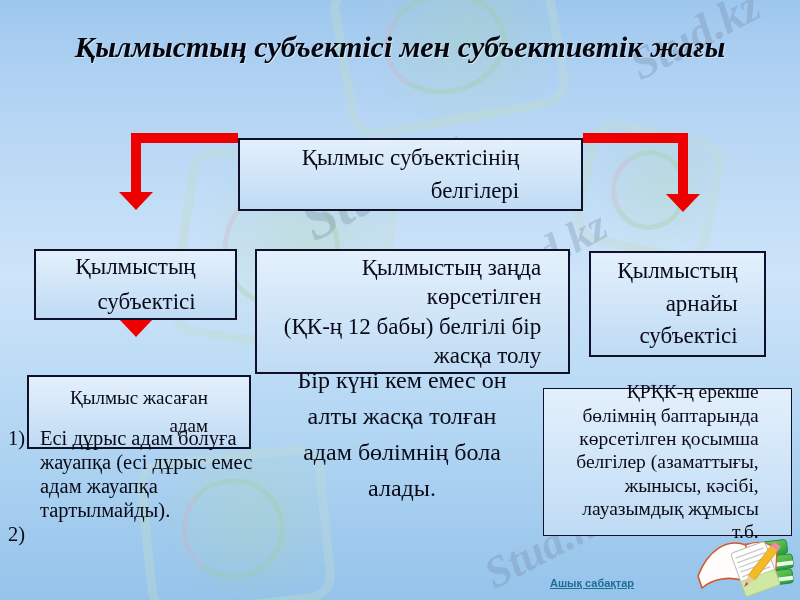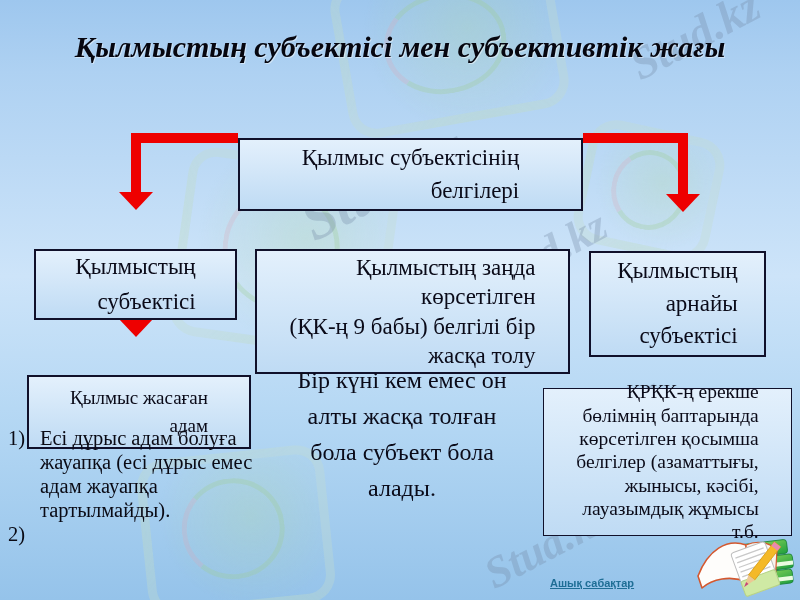--- a/index.html
+++ b/index.html
@@ -129,38 +129,38 @@
   <div class="head a5a"></div>
   <div class="bar a6v"></div>
   <div class="head a6a"></div>
 
   <div class="box box-top">Қылмыс субъектісінің
 белгілері</div>
   <div class="box box-left">Қылмыстың
 субъектісі</div>
   <div class="box box-mid">Қылмыстың заңда
 көрсетілген
-(ҚК-ң 9 бабы) белгілі бір
+(ҚК-ң 12 бабы) белгілі бір
 жасқа толу</div>
   <div class="box box-right">Қылмыстың
 арнайы
 субъектісі</div>
   <div class="box box-ll">Қылмыс жасаған
 адам</div>
   <div class="box box-lr">ҚРҚК-ң ерекше
 бөлімнің баптарында
 көрсетілген қосымша
 белгілер (азаматтығы,
 жынысы, кәсібі,
 лауазымдық жұмысы
 т.б.</div>
 
   <div class="note">Бір күні кем емес он
 алты жасқа толған
-бола субъект бола
+адам бөлімнің бола
 алады.</div>
 
   <div class="list">
     <div class="list-item">
       <span class="num">1)</span>
       <span class="itext">Есі дұрыс адам болуға жауапқа (есі дұрыс емес адам жауапқа тартылмайды).</span>
     </div>
     <div class="list-item">
       <span class="num">2)</span>
     </div>

